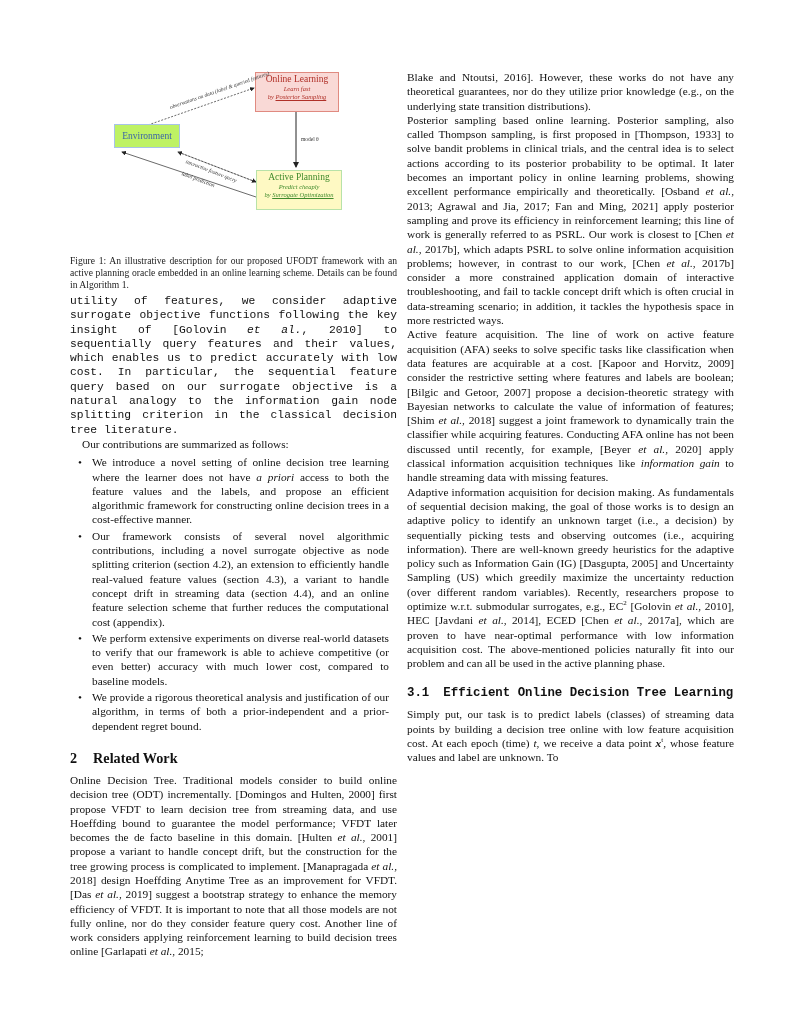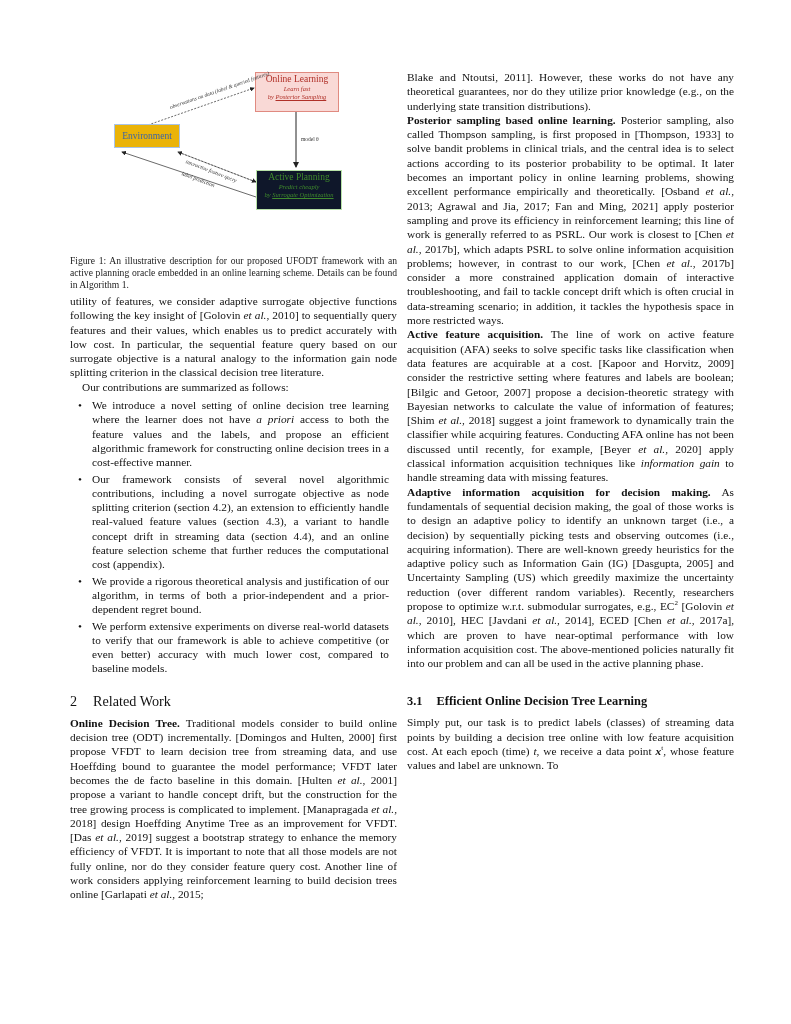--- a/index.html
+++ b/index.html
@@ -3,31 +3,31 @@
 <meta charset="utf-8">
 <style>
   html, body { margin:0; padding:0; background:#fff; }
   body { width:791px; height:1024px; position:relative; overflow:hidden;
          font-family:"Liberation Serif", "DejaVu Serif", serif; color:#111; }
   .col { position:absolute; width:327px; font-size:11.3px; line-height:14.3px; text-align:justify; }
   .col.left { left:70px; top:62px; }
   .col.right { left:407px; top:70px; }
   p { margin:0; }
   .indent { text-indent:12px; }
-  b.lead { font-weight:bold; }
+  b.lead { font-weight:normal; }
   i { font-style:italic; }
   .figure { position:relative; width:327px; height:178px; }
   .caption { font-size:9.6px; line-height:12px; margin-top:15px; color:#222; }
-  .caption + p { margin-top:3px; }
+  .caption + p { margin-top:3px;font-family:Liberation Mono, monospace; }
   ul.contrib { margin:4px 8px 0 0; padding:0 0 0 22px; list-style:none; }
   ul.contrib li { position:relative; margin-bottom:2px; }
   ul.contrib li::before { content:"\2022"; position:absolute; left:-14px; top:0; }
-  h2.sec { font-size:14.2px; font-weight:normal; margin:16px 0 6px 0; line-height:18px; }
+  h2.sec { font-size:14.2px; font-weight:bold; margin:16px 0 6px 0; line-height:18px; }
   h2.sec .num { margin-right:16px; }
-  h3.sub { font-size:12.4px; font-weight:bold; margin:24px 0 6px 0; line-height:15px; }
+  h3.sub { font-size:12.4px; font-weight:bold; margin:16px 0 6px 0; line-height:15px;font-family:Liberation Mono, monospace; }
   h3.sub .num { margin-right:14px; }
   
   .box { position:absolute; text-align:center; font-size:8px; line-height:9px; }
   .box .t { font-weight:normal; font-size:9.5px; line-height:12px; }
   .box .s { font-style:italic; font-size:6.5px; line-height:8px; }
   .box .s u { text-decoration:underline; }
   .flabel { position:absolute; font-size:5.5px; font-style:italic; color:#333; white-space:nowrap; transform-origin:left center; }
   .sup { font-size:7px; vertical-align:super; line-height:0; }
 </style>
 </head>
@@ -51,55 +51,55 @@
 
       <line x1="186" y1="135" x2="52" y2="90" stroke="#444" stroke-width="0.8" marker-end="url(#ah)"></line>
     </svg>
 
     <div class="box" style="left:185px;top:10px;width:82px;height:38px;background:#f9d9d6;border:1px solid #e08a80;">
       <div class="t" style="color:#b03028;">Online Learning</div>
       <div class="s" style="color:#b03028;">Learn fast</div>
       <div class="s" style="color:#b03028;"><span>by </span><u>Posterior Sampling</u></div>
     </div>
 
-    <div class="box" style="left:44px;top:62px;width:64px;height:22px;background:#eab308;border:1px solid #a8c3e8;">
+    <div class="box" style="left:44px;top:62px;width:64px;height:22px;background:#bef264;border:1px solid #a8c3e8;">
       <div class="t" style="color:#3a64a8;line-height:22px;">Environment</div>
     </div>
 
-    <div class="box" style="left:186px;top:108px;width:84px;height:38px;background:#0f172a;border:1px solid #b8e2a8;">
+    <div class="box" style="left:186px;top:108px;width:84px;height:38px;background:#fef9c3;border:1px solid #b8e2a8;">
       <div class="t" style="color:#3f8a2c;">Active Planning</div>
       <div class="s" style="color:#3f8a2c;">Predict cheaply</div>
       <div class="s" style="color:#3f8a2c;"><span>by </span><u>Surrogate Optimization</u></div>
     </div>
 
     <div class="flabel" style="left:100px;top:38px;transform:rotate(-19deg);">observations on data (label &amp; queried features)</div>
     <div class="flabel" style="left:231px;top:70px;font-style:normal;">model θ</div>
     <div class="flabel" style="left:116px;top:92px;transform:rotate(21deg);">interactive feature query</div>
     <div class="flabel" style="left:112px;top:104px;transform:rotate(21deg);">label prediction</div>
   </div>
 
   <p class="caption">Figure 1: An illustrative description for our proposed UFODT framework with an active planning oracle embedded in an online learning scheme. Details can be found in Algorithm 1.</p>
 
   <p><span>utility of features, we consider adaptive surrogate objective functions following the key insight of [Golovin </span><i>et al.</i><span>, 2010] to sequentially query features and their values, which enables us to predict accurately with low cost. In particular, the sequential feature query based on our surrogate objective is a natural analogy to the information gain node splitting criterion in the classical decision tree literature.</span></p>
   <p class="indent">Our contributions are summarized as follows:</p>
 
   <ul class="contrib">
     <li><span>We introduce a novel setting of online decision tree learning where the learner does not have </span><i>a priori</i><span> access to both the feature values and the labels, and propose an efficient algorithmic framework for constructing online decision trees in a cost-effective manner.</span></li>
     <li><span>Our framework consists of several novel algorithmic contributions, including a novel surrogate objective as node splitting criterion (section 4.2), an extension to efficiently handle real-valued feature values (section 4.3), a variant to handle concept drift in streaming data (section 4.4), and an online feature selection scheme that further reduces the computational cost (appendix).</span></li>
+    <li><span>We perform extensive experiments on diverse real-world datasets to verify that our framework is able to achieve competitive (or even better) accuracy with much lower cost, compared to baseline models.</span></li>
     <li><span>We provide a rigorous theoretical analysis and justification of our algorithm, in terms of both a prior-independent and a prior-dependent regret bound.</span></li>
-    <li><span>We perform extensive experiments on diverse real-world datasets to verify that our framework is able to achieve competitive (or even better) accuracy with much lower cost, compared to baseline models.</span></li>
   </ul>
 
   <h2 class="sec"><span class="num">2</span><span>Related Work</span></h2>
 
   <p><b class="lead">Online Decision Tree.</b><span> Traditional models consider to build online decision tree (ODT) incrementally. [Domingos and Hulten, 2000] first propose VFDT to learn decision tree from streaming data, and use Hoeffding bound to guarantee the model performance; VFDT later becomes the de facto baseline in this domain. [Hulten </span><i>et al.</i><span>, 2001] propose a variant to handle concept drift, but the construction for the tree growing process is complicated to implement. [Manapragada </span><i>et al.</i><span>, 2018] design Hoeffding Anytime Tree as an improvement for VFDT. [Das </span><i>et al.</i><span>, 2019] suggest a bootstrap strategy to enhance the memory efficiency of VFDT. It is important to note that all those models are not fully online, nor do they consider feature query cost. Another line of work considers applying reinforcement learning to build decision trees online [Garlapati </span><i>et al.</i><span>, 2015;</span></p>
 </div>
 
 <div class="col right">
-  <p>Blake and Ntoutsi, 2011]. However, these works do not have any theoretical guarantees, nor do they utilize prior knowledge (e.g., on the underlying state transition distributions).</p>
+  <p>Blake and Ntoutsi, 2016]. However, these works do not have any theoretical guarantees, nor do they utilize prior knowledge (e.g., on the underlying state transition distributions).</p>
 
   <p><b class="lead">Posterior sampling based online learning.</b><span> Posterior sampling, also called Thompson sampling, is first proposed in [Thompson, 1933] to solve bandit problems in clinical trials, and the central idea is to select actions according to its posterior probability to be optimal. It later becomes an important policy in online learning problems, showing excellent performance empirically and theoretically. [Osband </span><i>et al.</i><span>, 2013; Agrawal and Jia, 2017; Fan and Ming, 2021] apply posterior sampling and prove its efficiency in reinforcement learning; this line of work is generally referred to as PSRL. Our work is closest to [Chen </span><i>et al.</i><span>, 2017b], which adapts PSRL to solve online information acquisition problems; however, in contrast to our work, [Chen </span><i>et al.</i><span>, 2017b] consider a more constrained application domain of interactive troubleshooting, and fail to tackle concept drift which is often crucial in data-streaming scenario; in addition, it tackles the hypothesis space in more restricted ways.</span></p>
 
   <p><b class="lead">Active feature acquisition.</b><span> The line of work on active feature acquisition (AFA) seeks to solve specific tasks like classification when data features are acquirable at a cost. [Kapoor and Horvitz, 2009] consider the restrictive setting where features and labels are boolean; [Bilgic and Getoor, 2007] propose a decision-theoretic strategy with Bayesian networks to calculate the value of information of features; [Shim </span><i>et al.</i><span>, 2018] suggest a joint framework to dynamically train the classifier while acquiring features. Conducting AFA online has not been discussed until recently, for example, [Beyer </span><i>et al.</i><span>, 2020] apply classical information acquisition techniques like </span><i>information gain</i><span> to handle streaming data with missing features.</span></p>
 
   <p><b class="lead">Adaptive information acquisition for decision making.</b><span> As fundamentals of sequential decision making, the goal of those works is to design an adaptive policy to identify an unknown target (i.e., a decision) by sequentially picking tests and observing outcomes (i.e., acquiring information). There are well-known greedy heuristics for the adaptive policy such as Information Gain (IG) [Dasgupta, 2005] and Uncertainty Sampling (US) which greedily maximize the uncertainty reduction (over different random variables). Recently, researchers propose to optimize w.r.t. submodular surrogates, e.g., EC</span><span class="sup">2</span><span> [Golovin </span><i>et al.</i><span>, 2010], HEC [Javdani </span><i>et al.</i><span>, 2014], ECED [Chen </span><i>et al.</i><span>, 2017a], which are proven to have near-optimal performance with low information acquisition cost. The above-mentioned policies naturally fit into our problem and can all be used in the active planning phase.</span></p>
 
 
 
   <h3 class="sub"><span class="num">3.1</span><span>Efficient Online Decision Tree Learning</span></h3>

